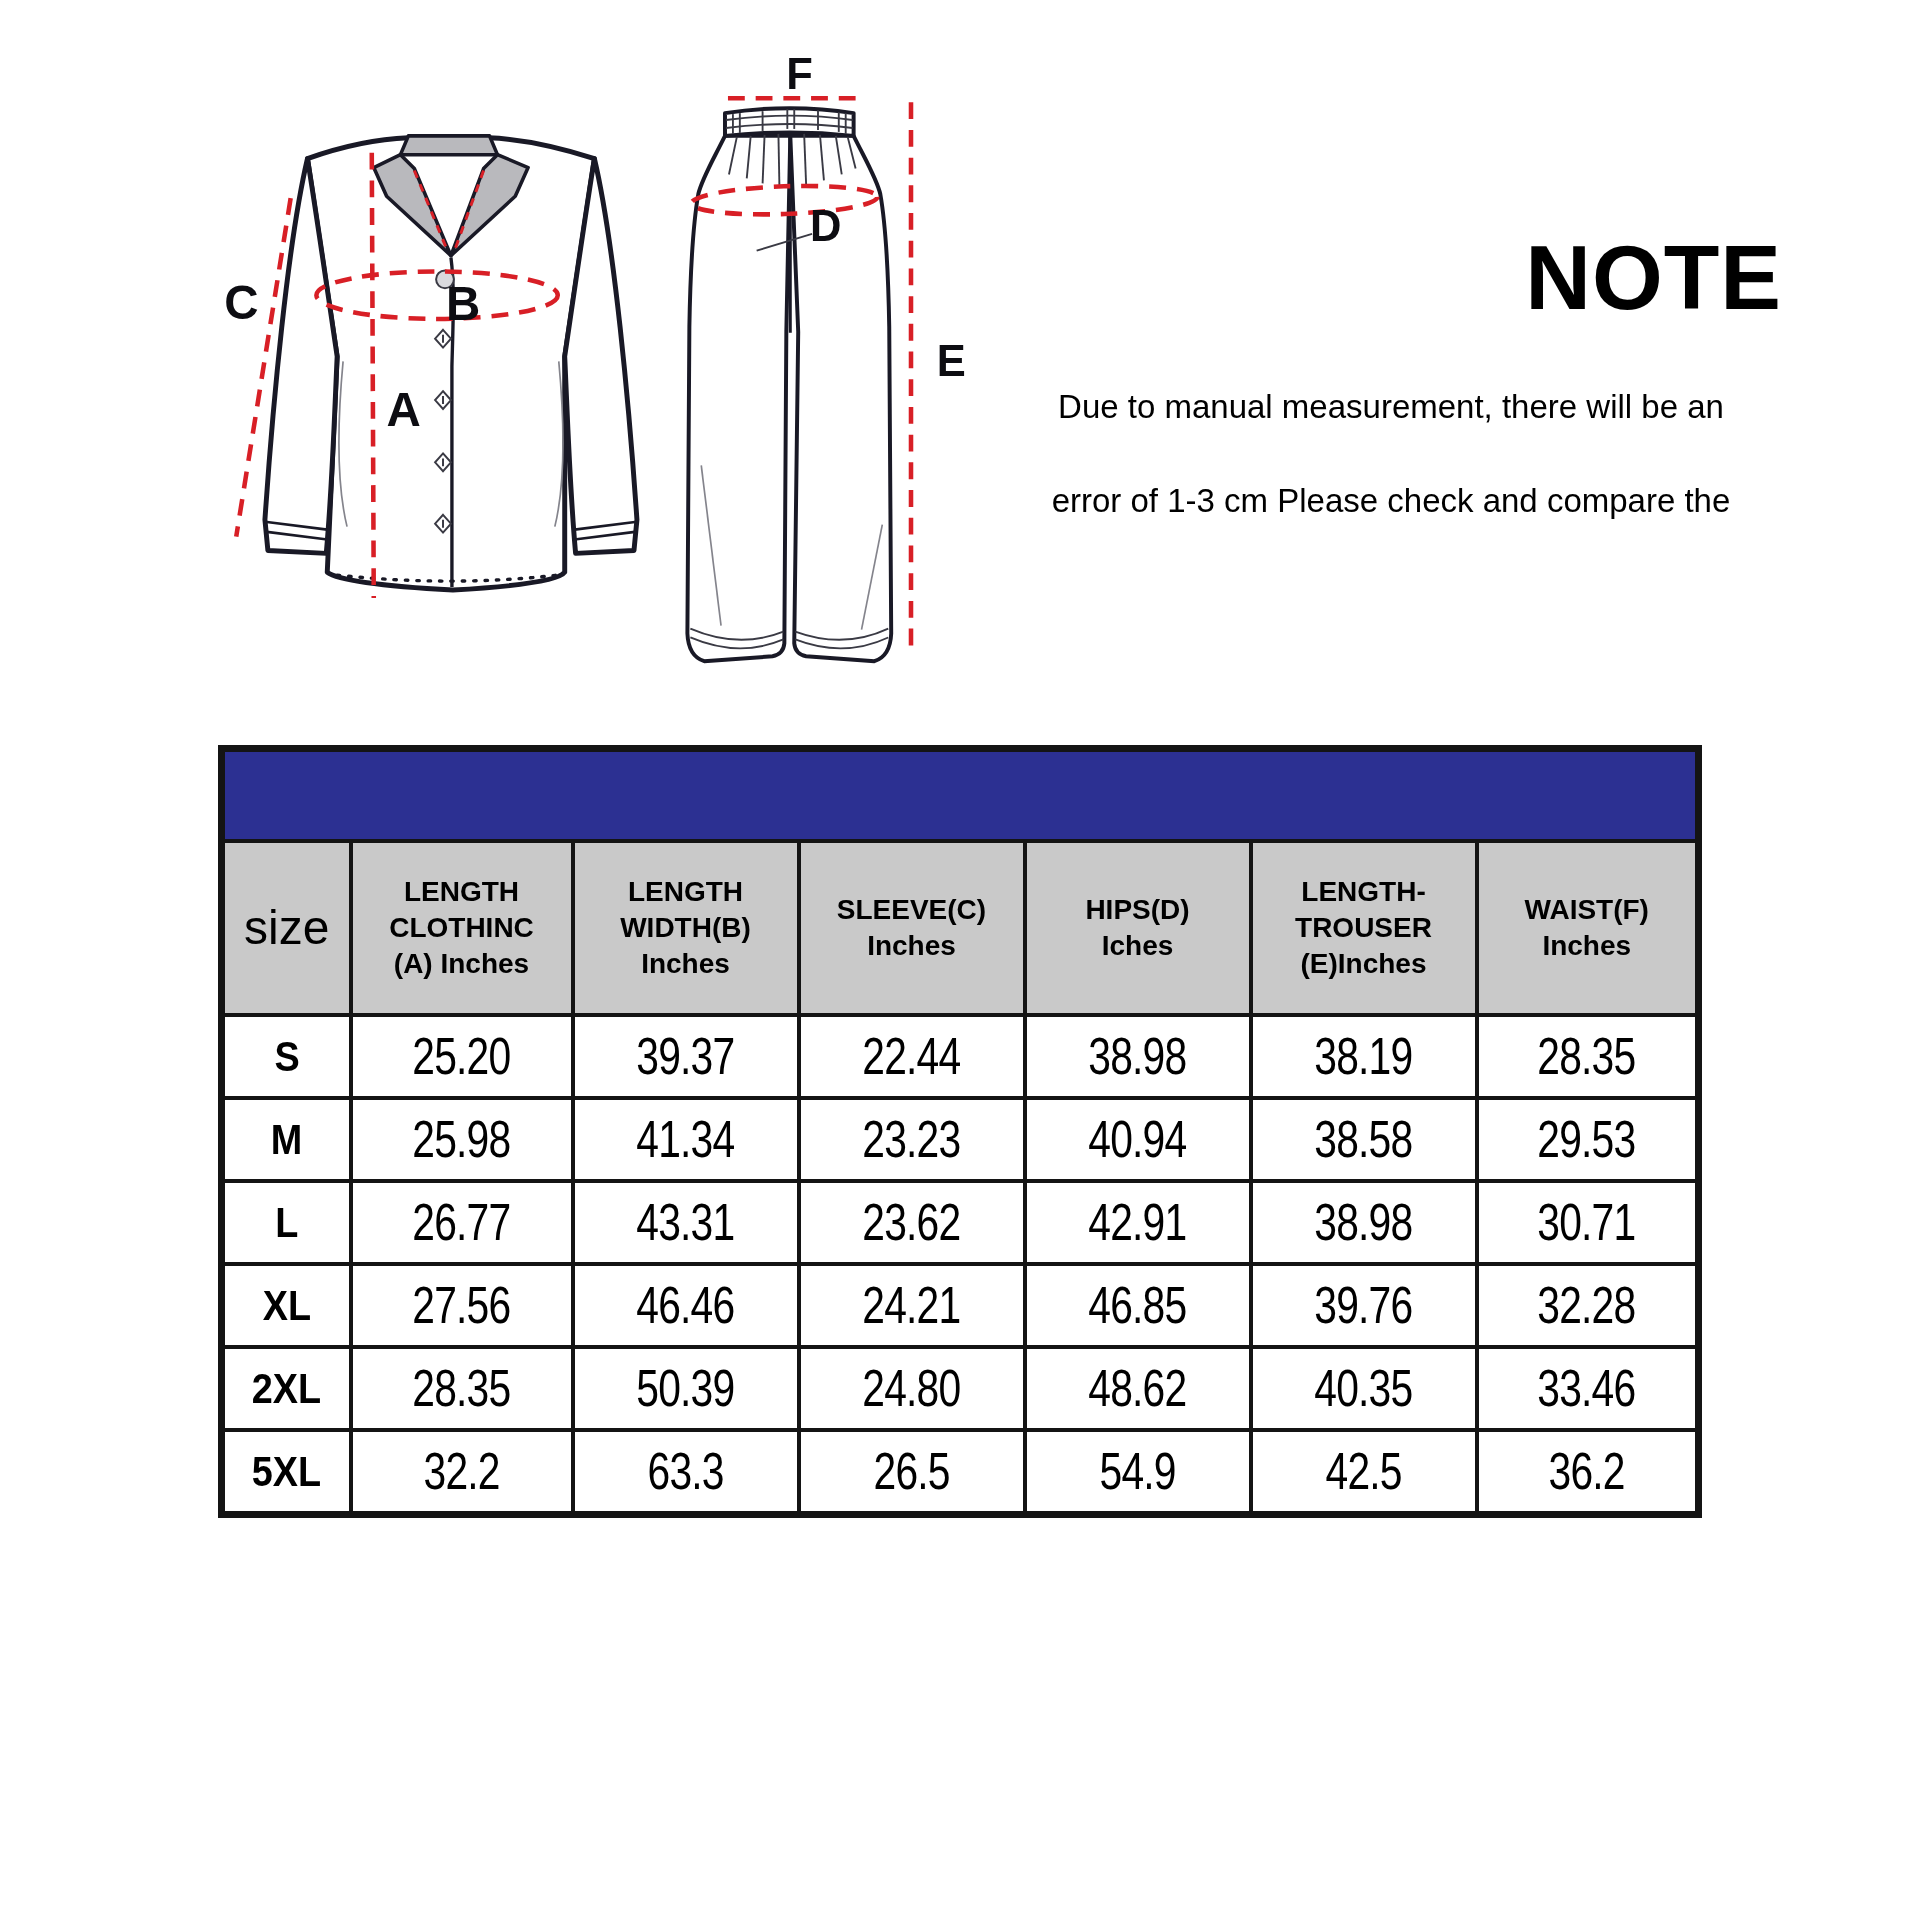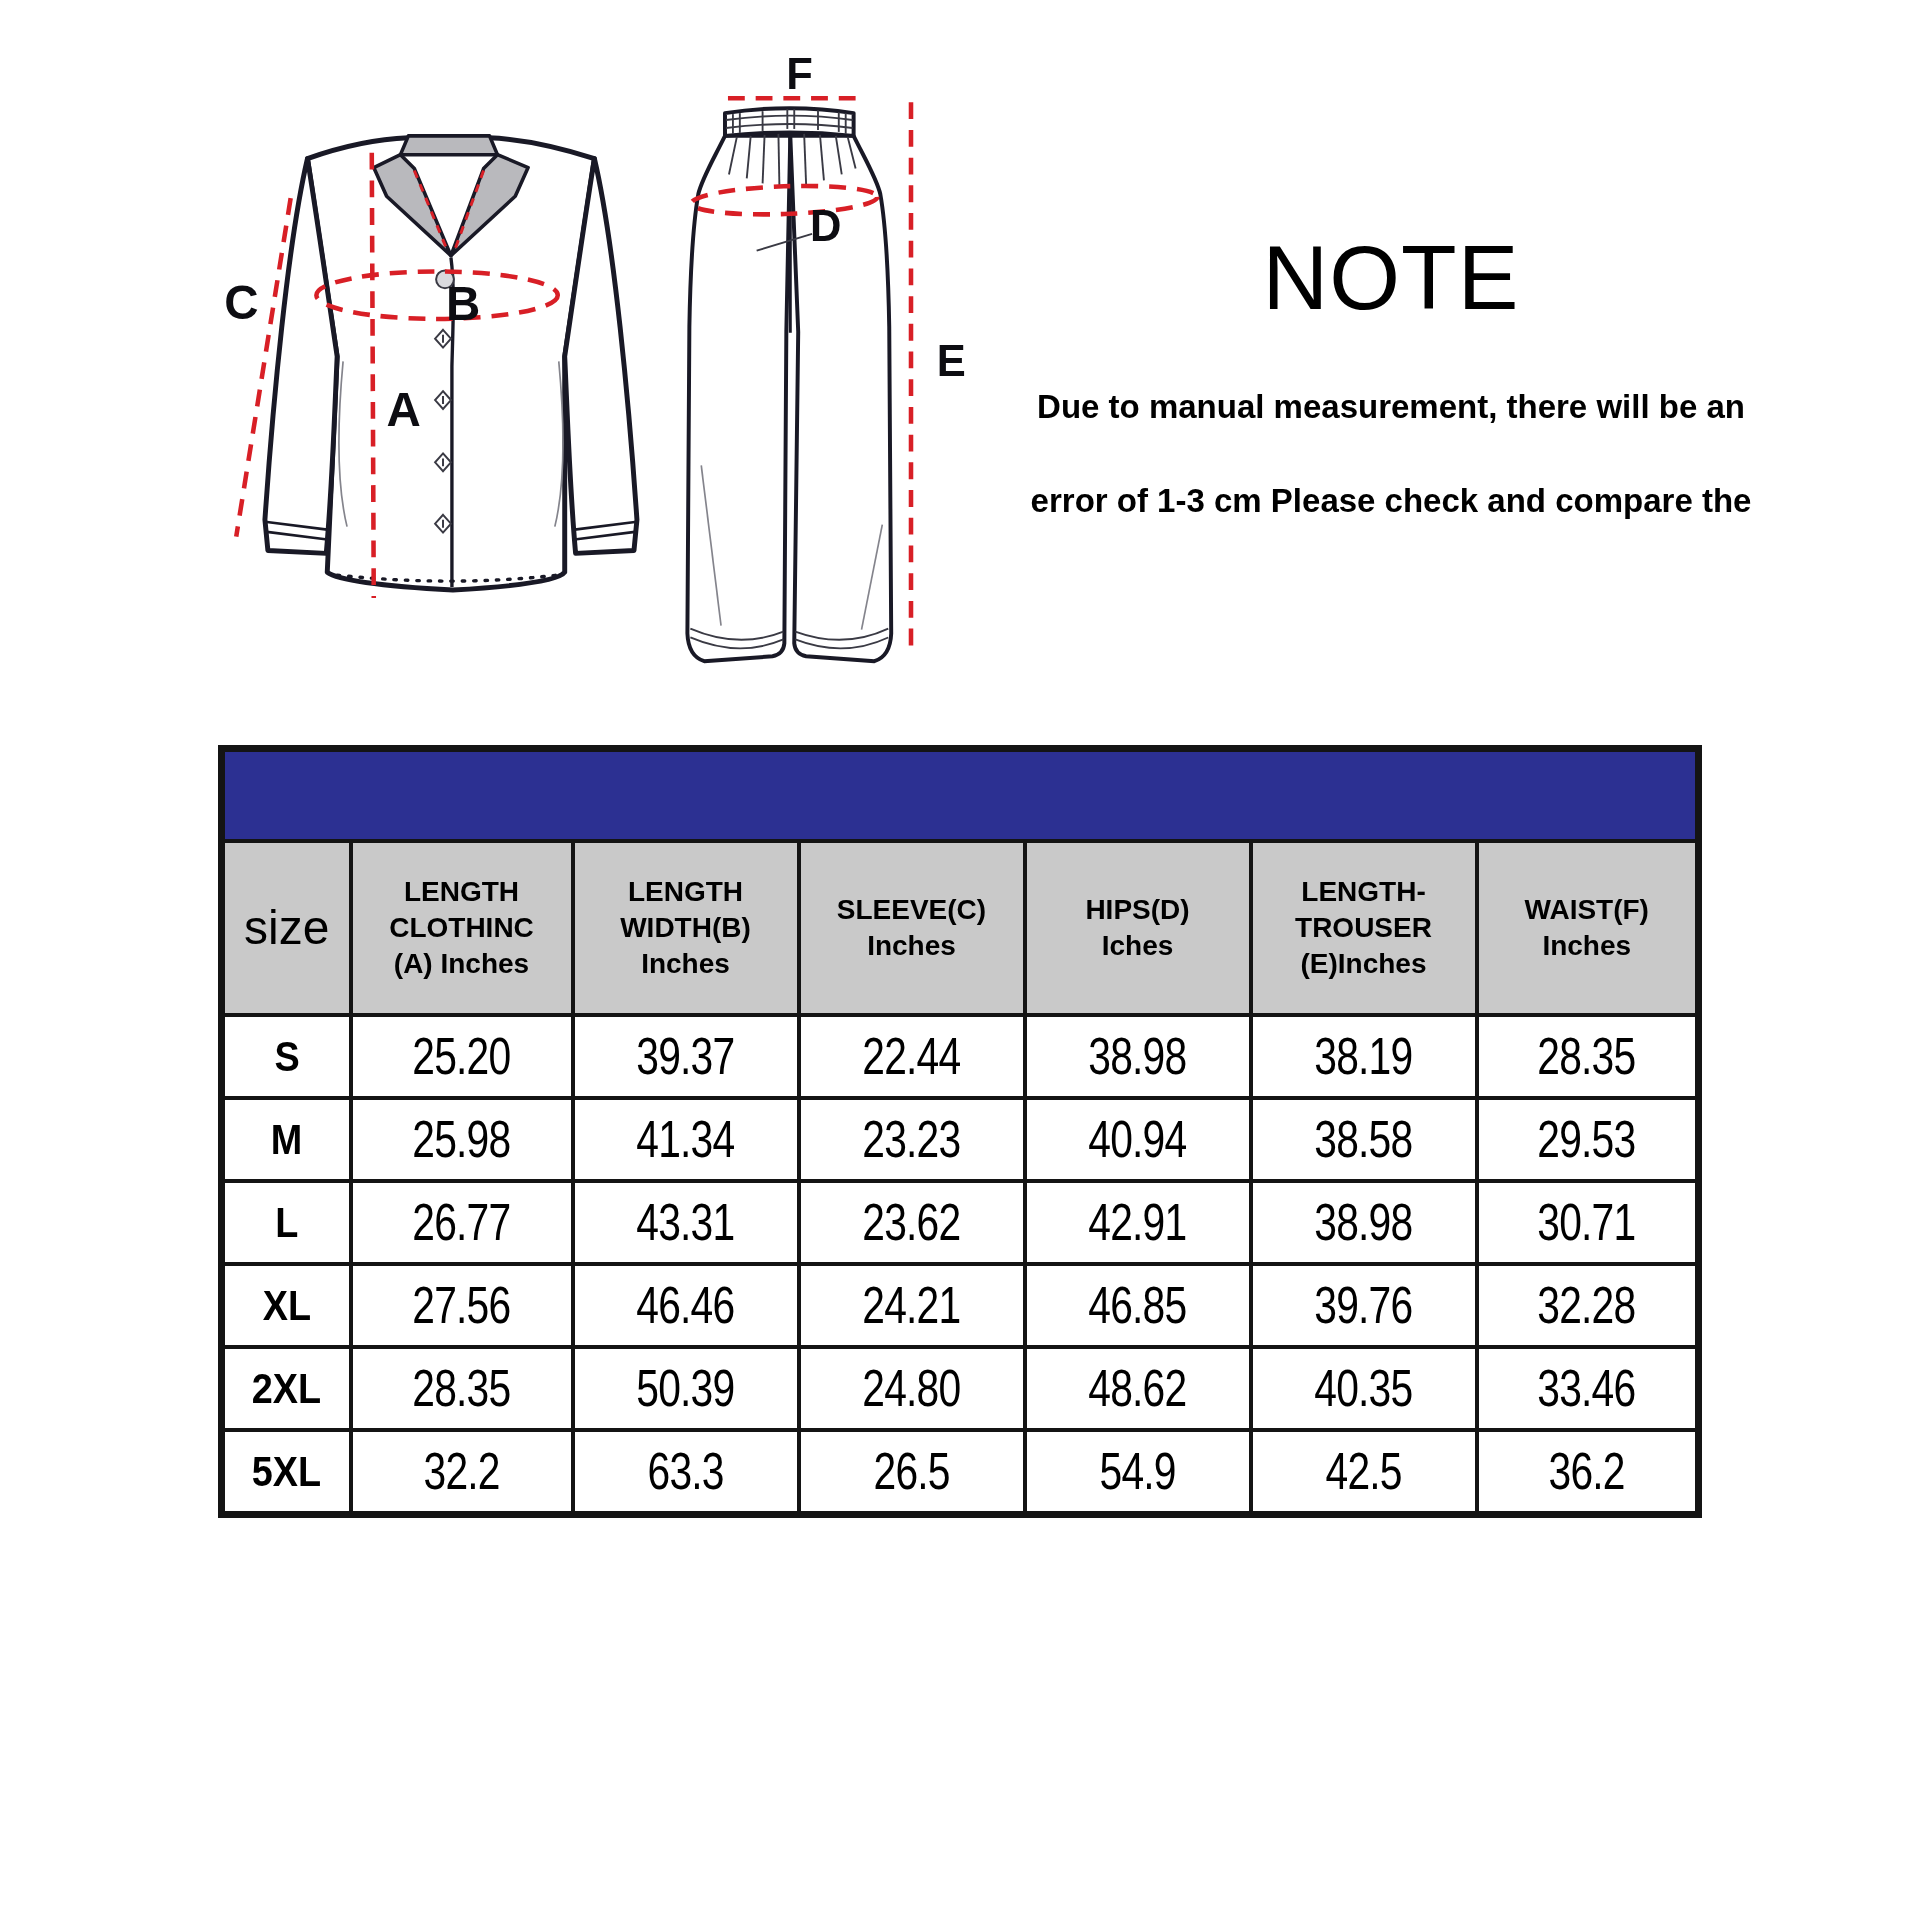--- a/index.html
+++ b/index.html
@@ -24,23 +24,23 @@
   .faint { stroke:#84848c; stroke-width:1.7; fill:none; }
   .red-dash    { stroke:var(--red); stroke-width:4.6; fill:none; stroke-dasharray:17 11; }
   .red-dash-sm { stroke:var(--red); stroke-width:3;   fill:none; stroke-dasharray:8 7; }
   .dot-stitch  { stroke:var(--line); stroke-width:3.4; fill:none; stroke-dasharray:2.5 9; stroke-linecap:round; }
   .dlabel { font-family:"Liberation Sans", sans-serif; font-weight:bold; font-size:48px; fill:#0d0d12; }
   .dlabel-sm { font-size:44px; }
   .btn { stroke:#3a3a44; stroke-width:2; fill:#ffffff; }
 
   
   .note { position:absolute; left:1000px; top:198px; width:782px; text-align:center; }
-  .note-title { font-size:91px; font-weight:400; letter-spacing:1px; margin-top:28px; }
+  .note-title { font-size:91px; font-weight:700; letter-spacing:1px; margin-top:28px;text-align:right; }
   .note-lines { margin-top:30px; }
-  .note-line  { font-size:33px; font-weight:bold; line-height:94px; white-space:nowrap; }
+  .note-line  { font-size:33px; font-weight:normal; line-height:94px; white-space:nowrap; }
 
   
   .size-table {
     position:absolute; left:218px; top:745px;
     border-collapse:collapse; table-layout:fixed;
     border:7px solid var(--border);
   }
   .size-table td, .size-table th { border:4px solid var(--border); overflow:hidden; }
   .banner-cell { height:85px; background:var(--banner); }
   .head-row th {

